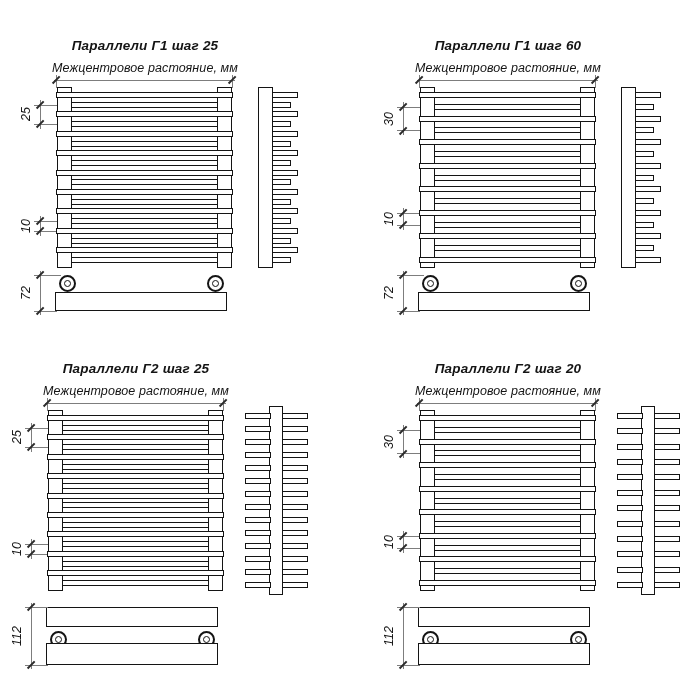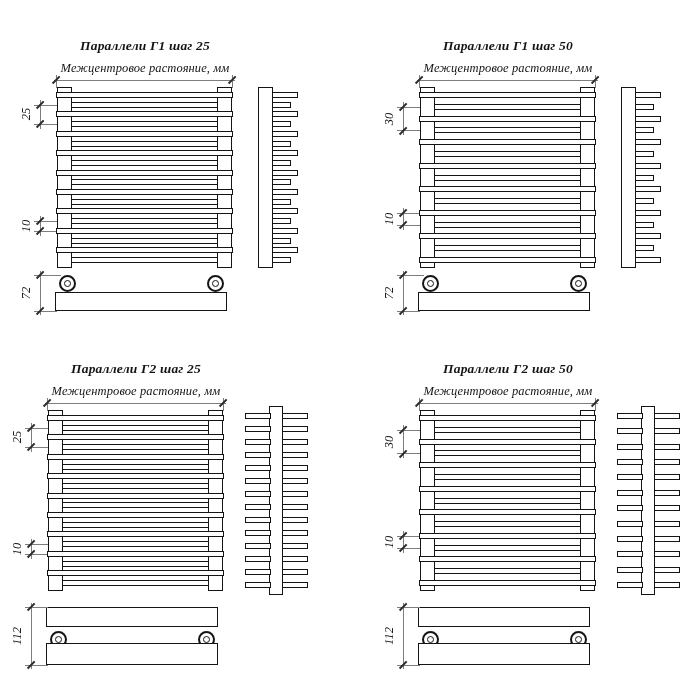--- a/index.html
+++ b/index.html
@@ -1,18 +1,18 @@
 <!DOCTYPE html>
 <html><head>
 <meta charset="utf-8">
 <style>
   html,body{margin:0;padding:0;background:#fff;}
   #canvas{position:relative;width:700px;height:700px;background:#fff;overflow:hidden;
           font-family:"Liberation Sans",sans-serif;color:#141414;}
-  .quadrant{position:absolute;width:340px;height:330px;font-family:Liberation Serif, serif;}
+  .quadrant{position:absolute;width:340px;height:330px;}
   .qtitle{position:absolute;left:0;top:8px;width:260px;text-align:center;
           font-style:italic;font-weight:bold;font-size:13.5px;letter-spacing:.2px;}
   .qsubtitle{position:absolute;left:0;top:31px;width:260px;text-align:center;
           font-style:italic;font-size:12.5px;letter-spacing:.1px;}
   .orect{position:absolute;background:#fff;border:1.5px solid #141414;box-sizing:border-box;}
   .rail{border-width:1.6px;z-index:1;}
   .bar{z-index:2;}
   .dline{position:absolute;background:#7d7d7d;z-index:0;}
   .tick{position:absolute;width:10px;height:1.6px;background:#2b2b2b;transform:rotate(-45deg);z-index:3;}
   .vlabel{position:absolute;width:30px;height:14px;line-height:14px;text-align:center;
@@ -95,21 +95,21 @@
         <div class="orect" style="left: 40px; top: 262px; width: 172px; height: 19px;"></div>
         <div class="dline" style="left: 19px; top: 245px; width: 27px; height: 1px;"></div>
         <div class="dline" style="left: 19px; top: 281px; width: 23px; height: 1px;"></div>
         <div class="dline" style="left: 25px; top: 241px; width: 1px; height: 44px;"></div>
         <div class="tick" style="left: 20px; top: 244.2px;"></div>
         <div class="tick" style="left: 20px; top: 280.2px;"></div>
         <div class="vlabel" style="left: -4px; top: 256px;">72</div>
       </div>
     </div>
   <div class="quadrant" id="q1" style="left:378px;top:30px">
-    <div class="qtitle">Параллели Г1 шаг 50</div>
+    <div class="qtitle">Параллели Г1 шаг 60</div>
     <div class="qsubtitle">Межцентровое растояние, мм</div>
   <div class="" style="position: absolute; left: 0px; top: 0px; width: 340px; height: 330px;">
         <div class="orect rail" style="left: 42px; top: 57px; width: 15px; height: 181px;"></div>
         <div class="orect rail" style="left: 202px; top: 57px; width: 15px; height: 181px;"></div>
         <div class="orect bar" style="left: 41px; top: 62px; width: 177px; height: 6px;"></div>
         <div class="orect bar" style="left: 56px; top: 73.7857px; width: 147px; height: 6px;"></div>
         <div class="orect bar" style="left: 41px; top: 85.5714px; width: 177px; height: 6px;"></div>
         <div class="orect bar" style="left: 56px; top: 97.3571px; width: 147px; height: 6px;"></div>
         <div class="orect bar" style="left: 41px; top: 109.143px; width: 177px; height: 6px;"></div>
         <div class="orect bar" style="left: 56px; top: 120.929px; width: 147px; height: 6px;"></div>
@@ -254,21 +254,21 @@
         <div class="orect" style="left: 40px; top: 290px; width: 172px; height: 22px;"></div>
         <div class="dline" style="left: 19px; top: 254px; width: 23px; height: 1px;"></div>
         <div class="dline" style="left: 19px; top: 312px; width: 23px; height: 1px;"></div>
         <div class="dline" style="left: 25px; top: 250px; width: 1px; height: 66px;"></div>
         <div class="tick" style="left: 20px; top: 253.2px;"></div>
         <div class="tick" style="left: 20px; top: 311.2px;"></div>
         <div class="vlabel" style="left: -4px; top: 276px;">112</div>
       </div>
     </div>
   <div class="quadrant" id="q3" style="left:378px;top:353px">
-    <div class="qtitle">Параллели Г2 шаг 50</div>
+    <div class="qtitle">Параллели Г2 шаг 20</div>
     <div class="qsubtitle">Межцентровое растояние, мм</div>
   <div class="" style="position: absolute; left: 0px; top: 0px; width: 340px; height: 330px;">
         <div class="orect rail" style="left: 42px; top: 57px; width: 15px; height: 181px;"></div>
         <div class="orect rail" style="left: 202px; top: 57px; width: 15px; height: 181px;"></div>
         <div class="orect bar" style="left: 41px; top: 62px; width: 177px; height: 6px;"></div>
         <div class="orect bar" style="left: 56px; top: 73.7857px; width: 147px; height: 6px;"></div>
         <div class="orect bar" style="left: 41px; top: 85.5714px; width: 177px; height: 6px;"></div>
         <div class="orect bar" style="left: 56px; top: 97.3571px; width: 147px; height: 6px;"></div>
         <div class="orect bar" style="left: 41px; top: 109.143px; width: 177px; height: 6px;"></div>
         <div class="orect bar" style="left: 56px; top: 120.929px; width: 147px; height: 6px;"></div>

